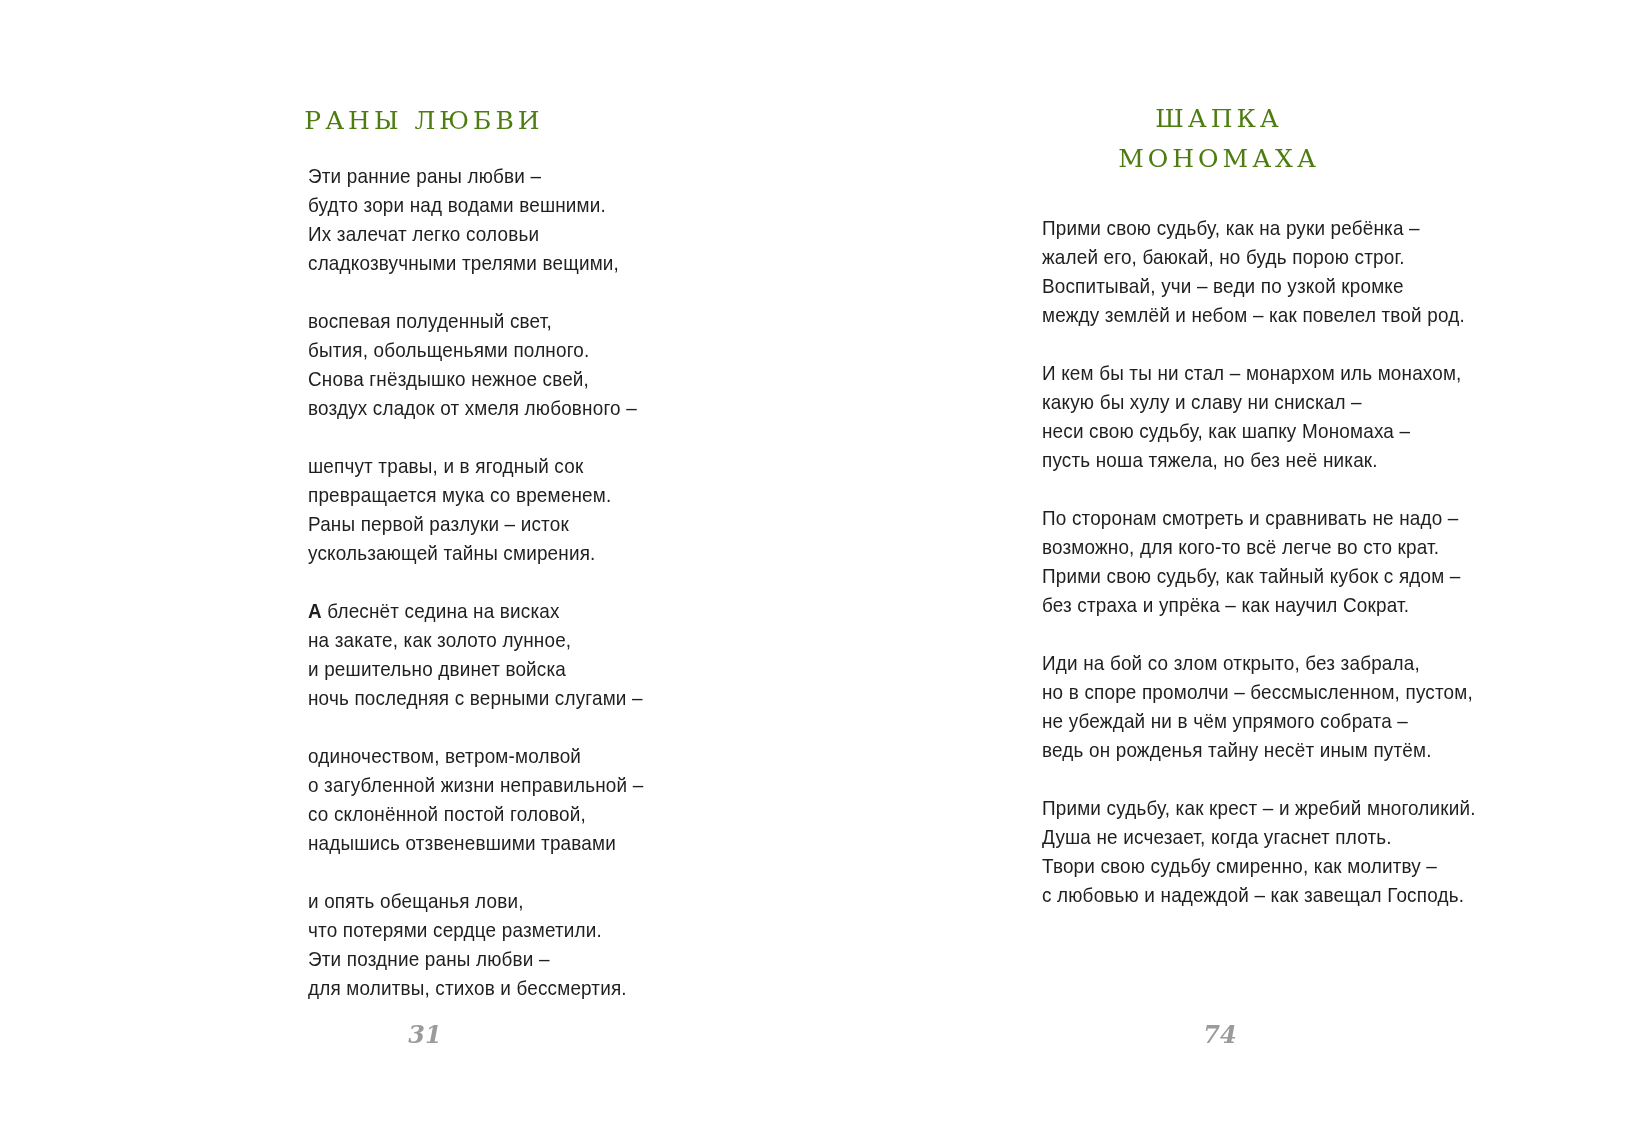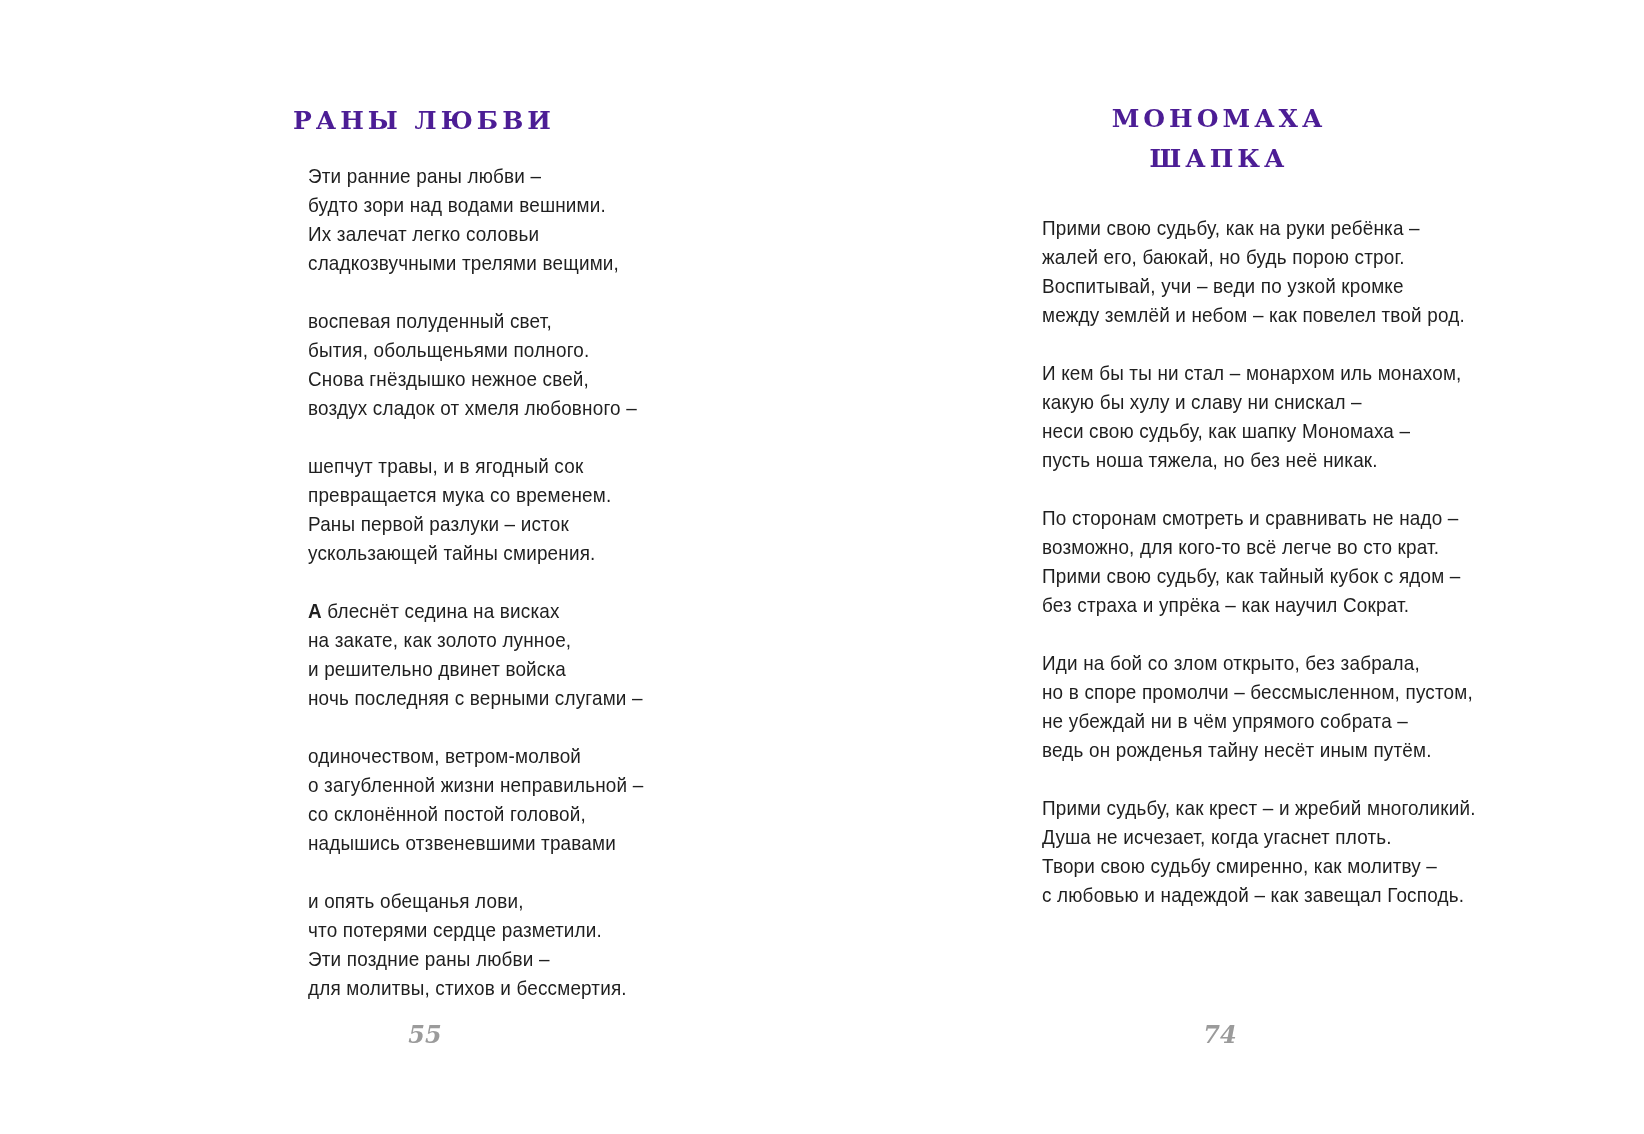--- a/index.html
+++ b/index.html
@@ -22,24 +22,24 @@
   }
   .page.left  { left: 0; }
   .page.right { left: 822px; }
 
   
   .title {
     position: absolute;
     width: 822px;
     text-align: center;
     font-family: "DejaVu Serif", serif;
-    font-weight: bold;
+    font-weight: normal;
     font-size: 25px;
     letter-spacing: 4px;
-    color: #4c1d95;
+    color: #4d7c0f;
     line-height: 40px;
   }
   .page.left  .title { top: 84px; left: 13px; }
   .page.right .title { top: 82px; left: -14px; }
 
   
   .poem {
     position: absolute;
     font-family: "Liberation Sans", sans-serif;
     font-size: 21px;
@@ -112,27 +112,27 @@
           <div class="line">со склонённой постой головой,</div>
           <div class="line">надышись отзвеневшими травами</div>
         </div>
         <div class="stanza">
           <div class="line">и опять обещанья лови,</div>
           <div class="line">что потерями сердце разметили.</div>
           <div class="line">Эти поздние раны любви –</div>
           <div class="line">для молитвы, стихов и бессмертия.</div>
         </div>
       </div>
-    <div class="pagenum">55</div>
+    <div class="pagenum">31</div>
   </section>
 
   <section class="page right">
     <h1 class="title">
+        <div>ШАПКА</div>
         <div>МОНОМАХА</div>
-        <div>ШАПКА</div>
       </h1>
     <div class="poem">
         <div class="stanza">
           <div class="line">Прими свою судьбу, как на руки ребёнка –</div>
           <div class="line">жалей его, баюкай, но будь порою строг.</div>
           <div class="line">Воспитывай, учи – веди по узкой кромке</div>
           <div class="line">между землёй и небом – как повелел твой род.</div>
         </div>
         <div class="stanza">
           <div class="line">И кем бы ты ни стал – монархом иль монахом,</div>

